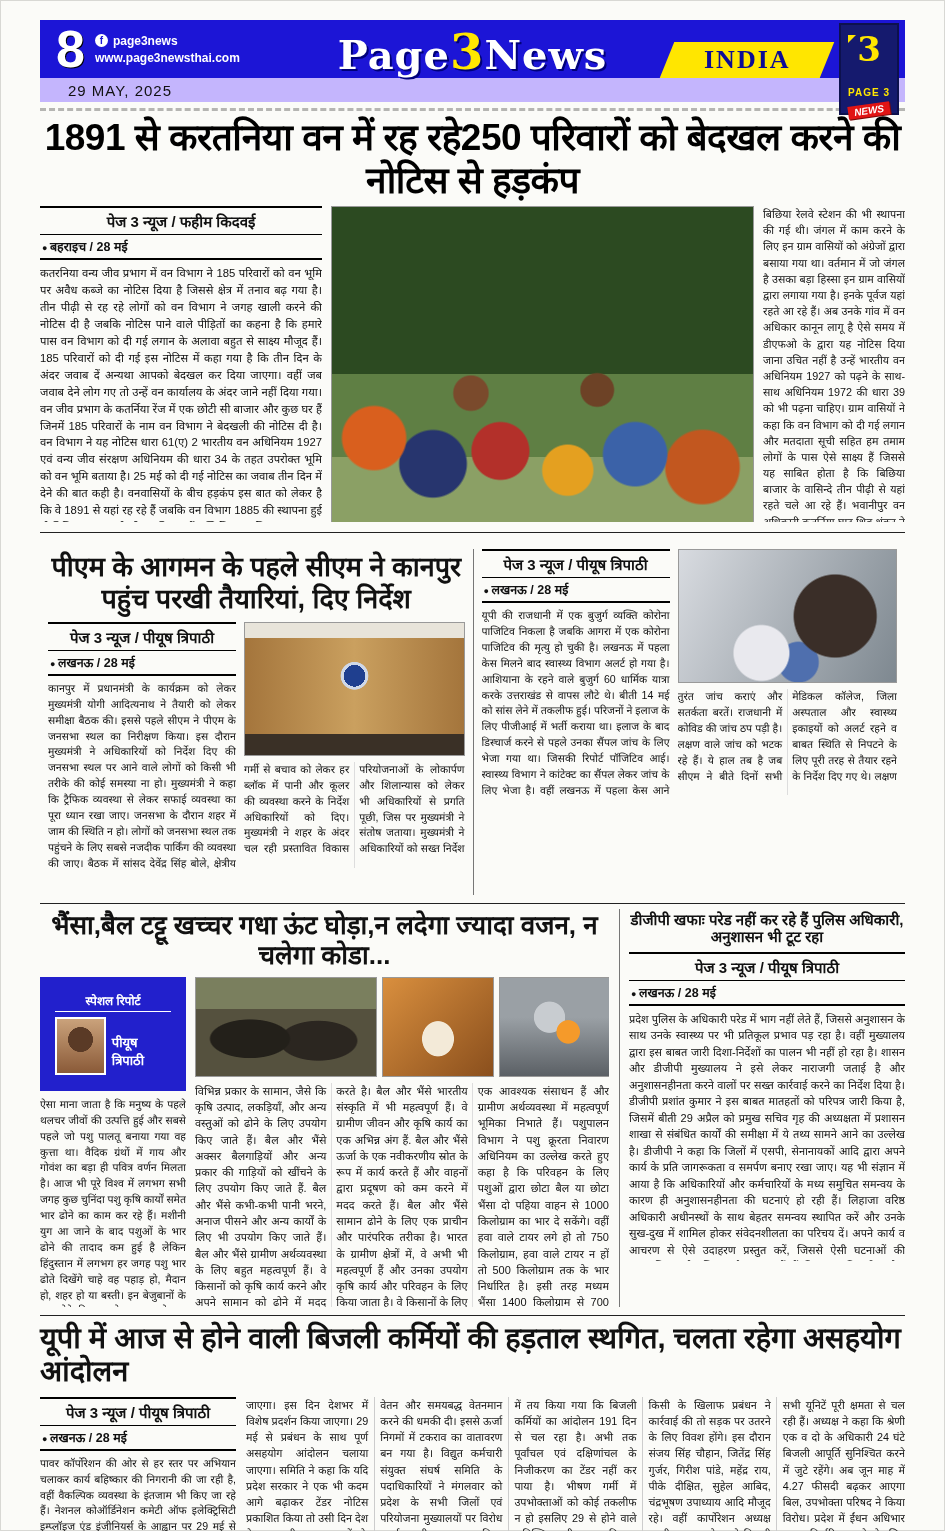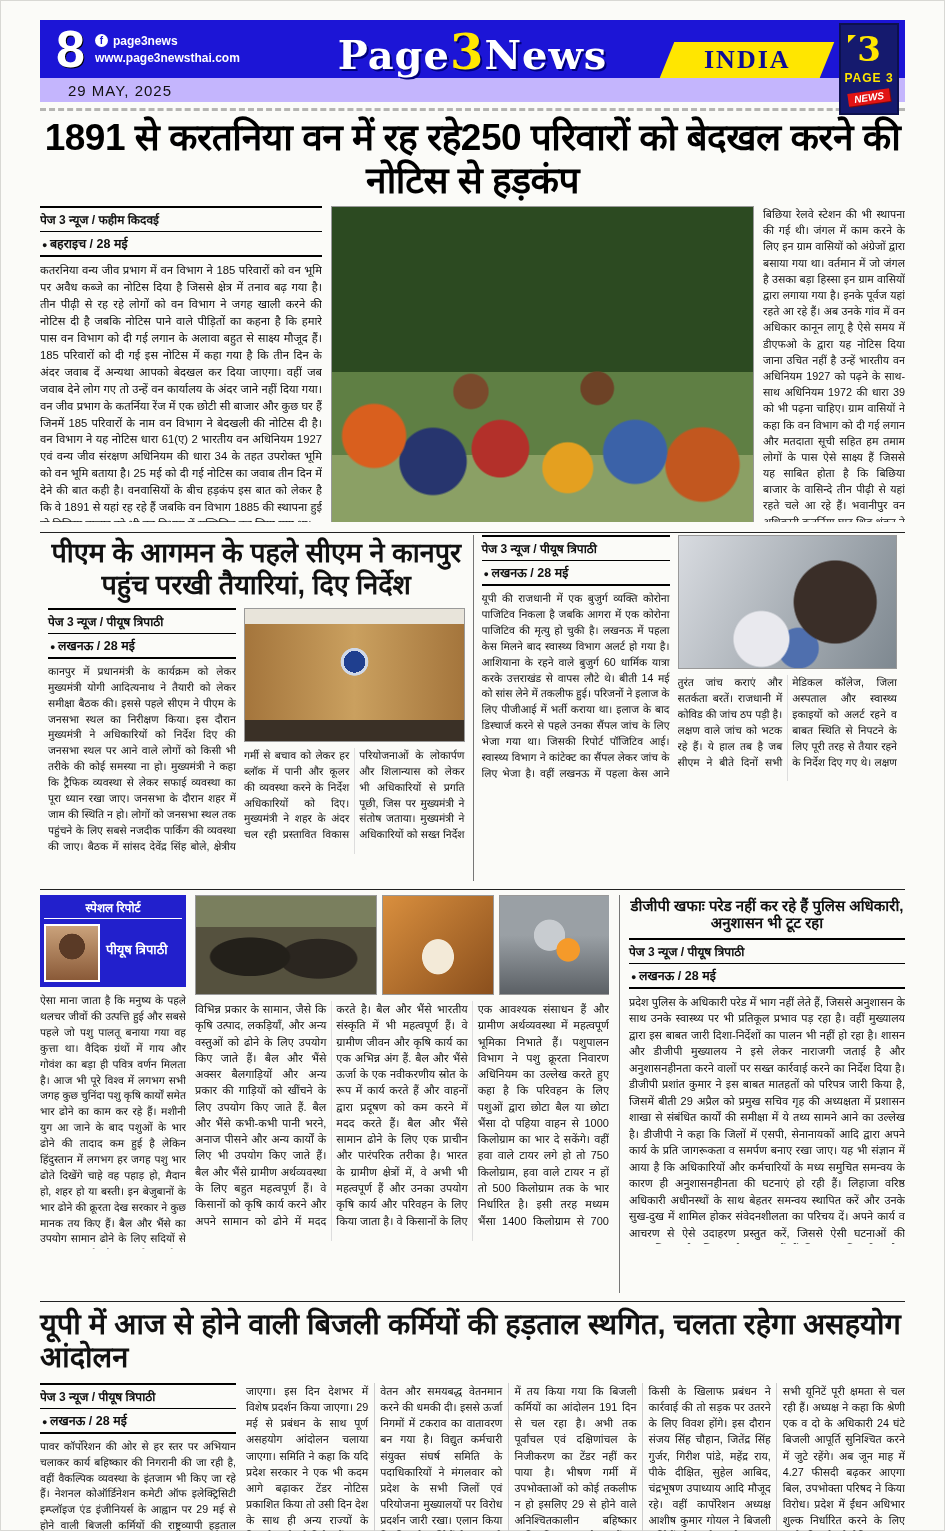--- a/index.html
+++ b/index.html
@@ -14,49 +14,49 @@
   .mast-contact{display:flex;flex-direction:column;justify-content:center;gap:3px;font-weight:700;font-size:12px;}
   .mast-contact .row{display:flex;align-items:center;gap:5px;}
   .social-dot{display:inline-flex;width:13px;height:13px;border-radius:50%;background:#fff;color:#1c15d6;font-size:10px;font-weight:800;align-items:center;justify-content:center;}
   .mast-title{position:absolute;left:0;right:0;top:4px;text-align:center;font-family:"DejaVu Serif","Liberation Serif",serif;font-weight:800;font-size:40px;letter-spacing:1px;text-shadow:2px 2px 0 #00007a;pointer-events:none;}
   .mast-title .t3{color:#ffe600;font-size:48px;}
   .india-wedge{position:absolute;right:78px;bottom:0;width:160px;height:36px;background:#ffe600;transform:skewX(-22deg);display:flex;align-items:center;justify-content:center;}
   .india-wedge span{transform:skewX(22deg);font-family:"Liberation Serif","DejaVu Serif",serif;font-weight:800;font-size:26px;color:#0c0c96;letter-spacing:2px;}
   .badge{position:absolute;right:8px;top:5px;width:56px;height:88px;background:#151a6e;z-index:3;display:flex;flex-direction:column;align-items:center;box-shadow:0 0 0 2px #0d114d;}
   .badge .b3{color:#ffe600;font-size:34px;font-weight:800;line-height:36px;margin-top:6px;font-family:"DejaVu Serif",serif;}
   .badge .bflag{position:absolute;left:7px;top:10px;width:0;height:0;border-left:8px solid #ffe600;border-bottom:8px solid transparent;}
-  .badge .blabel{color:#ffe600;font-size:12px;font-weight:700;letter-spacing:1px;margin-top:4px;}
+  .badge .blabel{color:#ffe600;font-size:10px;font-weight:700;letter-spacing:1px;margin-top:20px;}
   .badge .btag{margin-top:6px;background:#e11414;color:#fff;font-size:10px;font-weight:800;font-style:italic;padding:1px 6px;transform:rotate(-8deg);box-shadow:1px 1px 0 #7a0a0a;}
   .mast-yellow{background:#c4b5fd;height:24px;display:flex;align-items:center;font-weight:400;font-size:15px;color:#111;padding-left:28px;letter-spacing:1px;}
   .dash-line{margin:6px 40px 0;border-top:3px dashed #b5b5b2;height:0;}
 
   
   .byline{border-top:2px solid #000;border-bottom:2px solid #000;margin-bottom:5px;}
-  .byline .name{font-weight:700;font-size:12px;padding:3px 0;border-bottom:1.5px solid #000;}
+  .byline .name{text-align:center;font-weight:700;font-size:15px;padding:3px 0;border-bottom:1.5px solid #000;}
   .byline .place{font-weight:700;font-size:12.5px;padding:3px 0 3px 2px;}
   .byline .place::before{content:"● ";font-size:9px;}
   .bodytext{font-size:11.3px;line-height:1.5;text-align:justify;overflow:hidden;}
   .photo{border:1px solid #999;}
 
   
   .lead-headline{margin:6px 0 4px;text-align:center;font-weight:800;font-size:37px;line-height:1.15;letter-spacing:-0.5px;color:#000;}
   .lead-grid{display:grid;grid-template-columns:282px 1fr 142px;gap:9px;height:316px;overflow:hidden;}
   .lead-photo{height:100%;background:
     radial-gradient(circle at 10% 72%,#d95f1e 0 7%,transparent 7.5%),
     radial-gradient(circle at 24% 80%,#27356e 0 8%,transparent 8.5%),
     radial-gradient(circle at 40% 76%,#b3302a 0 8%,transparent 8.5%),
     radial-gradient(circle at 56% 82%,#e4a020 0 7%,transparent 7.5%),
     radial-gradient(circle at 72% 77%,#3b62a8 0 8%,transparent 8.5%),
     radial-gradient(circle at 88% 81%,#c2571f 0 8%,transparent 8.5%),
     radial-gradient(circle at 33% 58%,#7a4a2c 0 5%,transparent 5.5%),
     radial-gradient(circle at 63% 57%,#6d4226 0 5%,transparent 5.5%),
     linear-gradient(#2c4a21 0 52%,#5f7f44 52% 78%,#8ba065 78% 100%);}
 
   
-  .row2{display:grid;grid-template-columns:1fr 1fr;gap:0;margin-top:10px;height:346px;border-top:1.5px solid #222;padding-top:2px;}
+  .row2{display:grid;grid-template-columns:1fr 1fr;gap:0;margin-top:10px;height:346px;border-top:1.5px solid #222;padding-top:16px;}
   .row2 > .art{overflow:hidden;padding:0 8px;}
   .row2 > .art + .art{border-left:1px solid #777;}
   .h2line{text-align:center;font-weight:800;font-size:27px;line-height:1.2;margin:2px 0 6px;}
   .art-body{display:grid;grid-template-columns:188px 1fr;gap:8px;height:248px;}
   .cols2{column-count:2;column-gap:10px;column-rule:1px solid #ddd;margin-top:6px;height:106px;}
   .cm-photo{height:132px;background:
     radial-gradient(circle at 50% 40%,#1f3f8f 0 8%,#cfd8e8 8% 10%,transparent 10.5%),
     linear-gradient(#e8e4da 0 11%,transparent 11%),
     linear-gradient(0deg,#3a3026 0 16%,transparent 16%),
     linear-gradient(90deg,#a4753c,#caa05f 50%,#a4753c);}
@@ -64,23 +64,23 @@
     radial-gradient(circle at 72% 50%,#3a2e28 0 24%,transparent 25%),
     radial-gradient(circle at 38% 78%,#e9e9ee 0 16%,transparent 17%),
     radial-gradient(circle at 55% 85%,#4f6fae 0 12%,transparent 13%),
     linear-gradient(115deg,#d8dbe0,#7e8890);}
 
   
   .row3{display:grid;grid-template-columns:1fr 286px;gap:10px;margin-top:8px;border-top:1.5px solid #222;padding-top:5px;height:398px;}
   .animals{overflow:hidden;}
   .h3line{text-align:center;font-weight:800;font-size:26px;line-height:1.15;margin:2px 0 6px;}
   .animals-body{display:grid;grid-template-columns:146px 1fr;gap:9px;height:350px;}
-  .author-box{background:#2220cc;color:#fff;padding:4px;height:84px;position:relative;margin-bottom:6px;}
+  .author-box{background:#2220cc;color:#fff;padding:15px;height:84px;position:relative;margin-bottom:6px;}
   .author-box .sr{text-align:center;font-weight:800;font-size:12px;border-bottom:1px solid #fff;padding-bottom:2px;}
-  .author-box .inner{display:flex;gap:6px;margin-top:5px;}
+  .author-box .inner{display:flex;gap:6px;margin-top:5px;font-family:Liberation Mono, monospace;}
   .author-photo{width:52px;height:54px;border:2px solid #fff;background:
     radial-gradient(circle at 50% 38%,#5a3a26 0 30%,transparent 31%),
     linear-gradient(#caa27b,#8a5a38);}
   .author-name{font-weight:800;font-size:13px;margin-top:16px;}
   .img-row{display:grid;grid-template-columns:44% 27% 27%;gap:5px;height:100px;margin-bottom:6px;}
   .buffalo-photo{background:
     radial-gradient(ellipse at 30% 62%,#23201a 0 22%,transparent 23%),
     radial-gradient(ellipse at 68% 64%,#2b2620 0 22%,transparent 23%),
     linear-gradient(#7a7f5e 0 32%,#55513e 32% 100%);}
   .cow-art{background:
@@ -180,20 +180,21 @@
           <div>
             <div class="photo corona-photo"></div>
             <p class="bodytext cols2" style="margin:6px 0 0;font-size:10.6px">तुरंत जांच कराएं और सतर्कता बरतें। राजधानी में कोविड की जांच ठप पड़ी है। लक्षण वाले जांच को भटक रहे हैं। ये हाल तब है जब सीएम ने बीते दिनों सभी मेडिकल कॉलेज, जिला अस्पताल और स्वास्थ्य इकाइयों को अलर्ट रहने व बाबत स्थिति से निपटने के लिए पूरी तरह से तैयार रहने के निर्देश दिए गए थे। लक्षण वाले मरीजों को दवा देकर वापस किया जा रहा है। वहीं जिले की 20 सीएचसी पर कोविड जांच के लिए किट तक नहीं है। अफसरों का कहना है कॉर्पोरेशन से किट नहीं मिली है। ऐसे में जांच ठप है। सीएमओ डॉ. एनबी सिंह का कहना है शासन से जांच के लिए अभी कोई गाइड लाइन नहीं आई है।</p>
           </div>
         </div>
       </section>
     </div>
 
     <div class="row3">
       <section class="animals">
+        <h2 class="h3line">भैंसा,बैल टट्टू खच्चर गधा ऊंट घोड़ा,न लदेगा ज्यादा वजन, न चलेगा कोडा...</h2>
         <div class="animals-body">
           <div>
             <div class="author-box">
               <div class="sr">स्पेशल रिपोर्ट</div>
               <div class="inner">
                 <div class="author-photo"></div>
                 <div class="author-name">पीयूष त्रिपाठी</div>
               </div>
             </div>
             <p class="bodytext" style="height:256px;margin:0;font-size:10.6px">ऐसा माना जाता है कि मनुष्य के पहले थलचर जीवों की उत्पत्ति हुई और सबसे पहले जो पशु पालतू बनाया गया वह कुत्ता था। वैदिक ग्रंथों में गाय और गोवंश का बड़ा ही पवित्र वर्णन मिलता है। आज भी पूरे विश्व में लगभग सभी जगह कुछ चुनिंदा पशु कृषि कार्यों समेत भार ढोने का काम कर रहे हैं। मशीनी युग आ जाने के बाद पशुओं के भार ढोने की तादाद कम हुई है लेकिन हिंदुस्तान में लगभग हर जगह पशु भार ढोते दिखेंगे चाहे वह पहाड़ हो, मैदान हो, शहर हो या बस्ती। इन बेजुबानों के भार ढोने की क्रूरता देख सरकार ने कुछ मानक तय किए हैं। बैल और भैंसे का उपयोग सामान ढोने के लिए सदियों से एक महत्वपूर्ण और पारंपरिक तरीका रहा है। प्राचीन भारत में, बैलों का उपयोग कृषि कार्य और परिवहन के लिए किया जाता था। आधुनिक समय में, भारत के विभिन्न क्षेत्रों में, खासकर कृषि कार्यों में, बैल और भैंसे अभी भी सामान ढोने के लिए इस्तेमाल किए जाते हैं। बैल और भैंसे हल जोतने और खेतों के अन्य कार्यों के लिए इस्तेमाल किए जाते हैं।</p>

